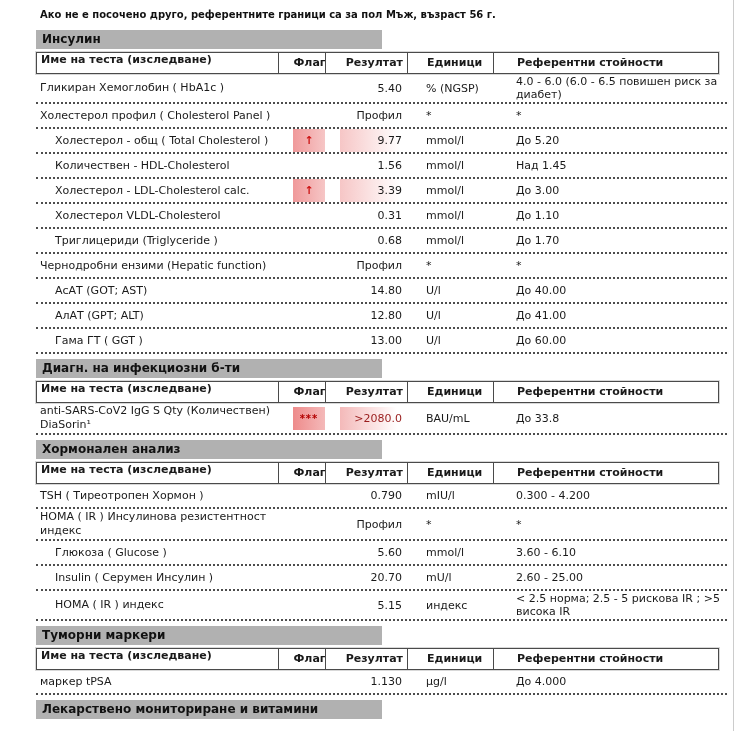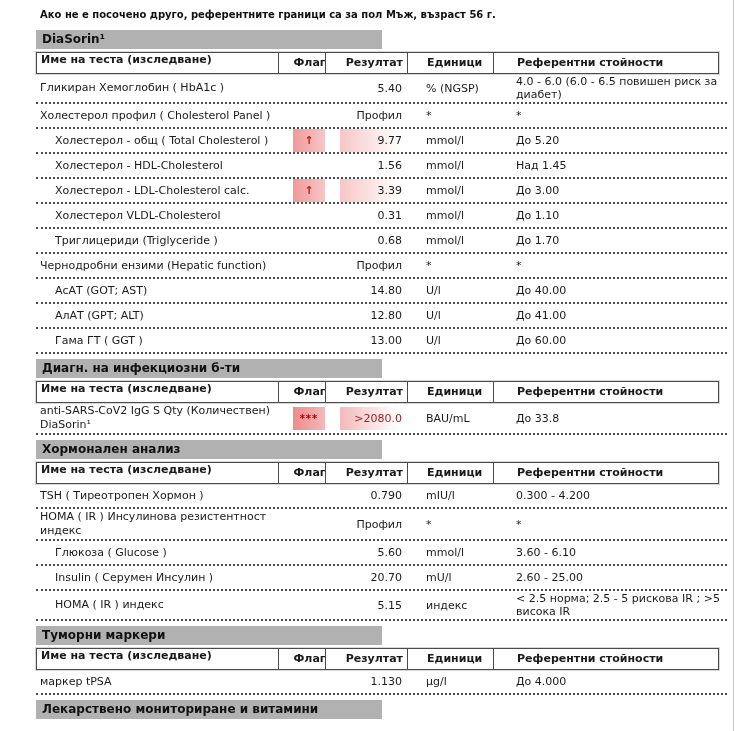--- a/index.html
+++ b/index.html
@@ -83,21 +83,21 @@
 </style>
 </head>
 <body>
 
 <div class="page-edge"></div>
 
 <div class="content">
   <div class="note">Ако не е посочено друго, референтните граници са за пол Мъж, възраст 56 г.</div>
   <div id="sections">
   <section class="section">
-    <div class="section-bar">DiaSorin¹</div>
+    <div class="section-bar">Инсулин</div>
     <div class="hdr grid">
       <div class="c name">Име на теста (изследване)</div>
       <div class="c flag">Флаг</div>
       <div class="c result">Резултат</div>
       <div class="c units">Единици</div>
       <div class="c ref">Референтни стойности</div>
     </div>
     <div class="rows">
   <div class="row grid">
     <div class="c name">Гликиран Хемоглобин ( HbA1c )</div>
@@ -117,21 +117,21 @@
 
   <div class="row grid hl-up">
     <div class="c name indent">Холестерол - общ ( Total Cholesterol )</div>
     <div class="c flag">↑</div>
     <div class="c result">9.77</div>
     <div class="c units">mmol/l</div>
     <div class="c ref">До 5.20</div>
   </div>
 
   <div class="row grid">
-    <div class="c name indent">Холестерол - HDL-Cholesterol</div>
+    <div class="c name indent">Количествен - HDL-Cholesterol</div>
     <div class="c flag"></div>
     <div class="c result">1.56</div>
     <div class="c units">mmol/l</div>
     <div class="c ref">Над 1.45</div>
   </div>
 
   <div class="row grid hl-up">
     <div class="c name indent">Холестерол - LDL-Cholesterol calc.</div>
     <div class="c flag">↑</div>
     <div class="c result">3.39</div>

